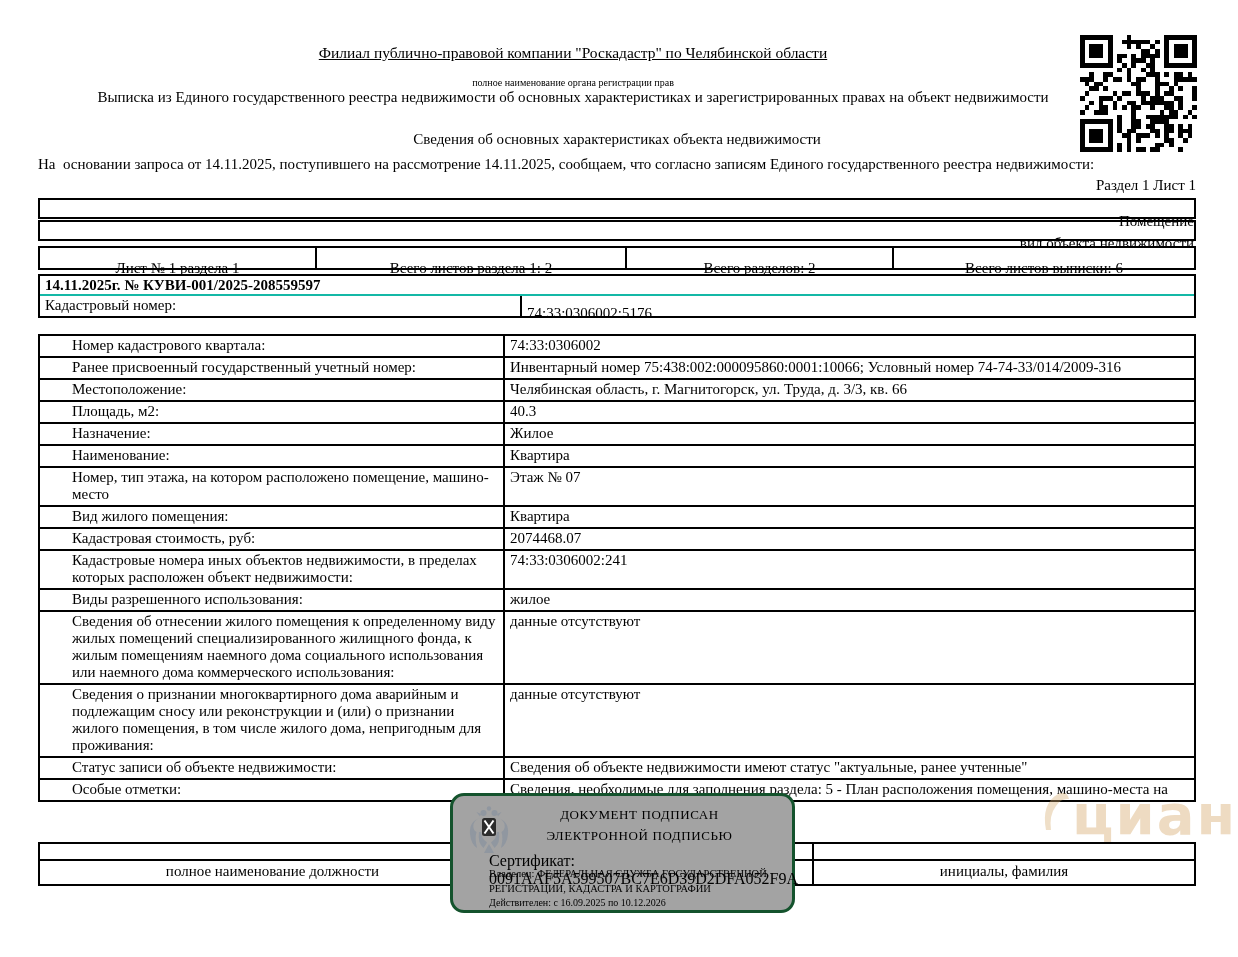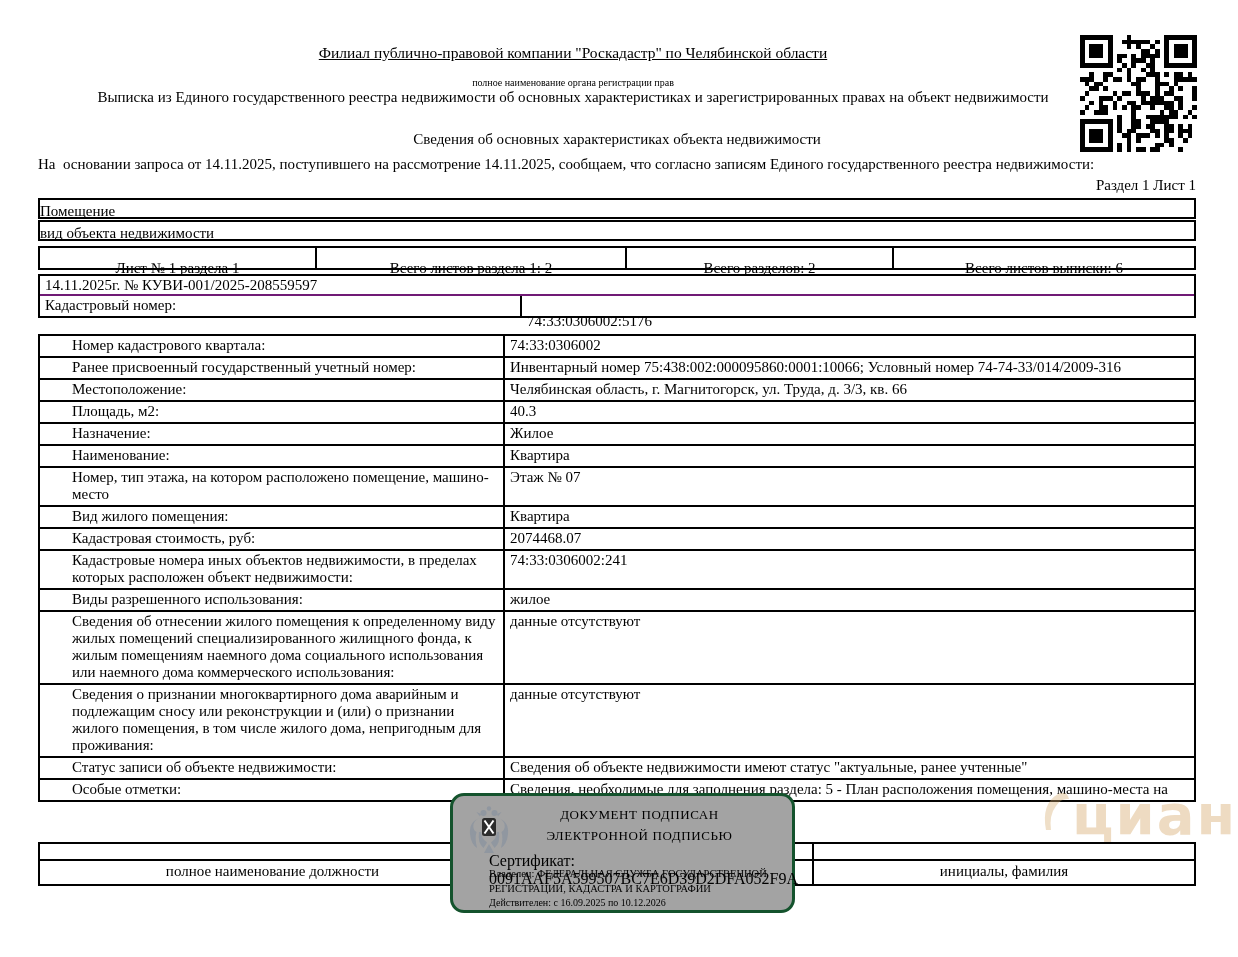--- a/index.html
+++ b/index.html
@@ -16,33 +16,33 @@
   .doc-title { left:38px; top:89px; width:1070px; text-align:center; }
   .doc-sub   { left:38px; top:131px; width:1158px; text-align:center; }
   .req-line  { left:38px; top:156px; width:1164px; white-space:pre-wrap; }
   .section-label { left:38px; top:177px; width:1158px; text-align:right; }
 
   
   .qr { left:1080px; top:35px; width:117px; height:117px; }
 
   
   .tblA { left:38px; top:198px; width:1158px; }
-  .boxrow { border:2px solid #000; height:21px; line-height:16px; text-align:left; padding-top:3px; margin-bottom:1px; background:#fff; }
+  .boxrow { border:2px solid #000; height:21px; line-height:16px; text-align:right; padding-top:13px; margin-bottom:1px; background:#fff; }
 
   
   .tblB { left:38px; top:246px; width:1158px; height:24px; border:2px solid #000; display:flex; background:#fff; }
   .bcell { border-right:2px solid #000; text-align:center; line-height:19px; padding-top:11px; }
   .bc1 { width:277px; } .bc2 { width:310px; } .bc3 { width:267px; } .bc4 { flex:1; border-right:none; }
 
   
   .tblC { left:38px; top:274px; width:1158px; border:2px solid #000; background:#fff; }
-  .crow1 { border-bottom:2px solid #701a75; height:20px; line-height:16px; padding:1px 5px; }
+  .crow1 { border-bottom:2px solid #14b8a6; height:20px; line-height:16px; padding:1px 5px;font-weight:bold; }
   .crow2 { display:flex; height:20px; line-height:16px; }
   .clabel { width:482px; border-right:2px solid #000; padding:1px 5px; }
-  .cvalue { flex:1; padding:17px 5px; }
+  .cvalue { flex:1; padding:9px 5px; }
 
   
   .mtbl { left:38px; top:334px; width:1158px; border:2px solid #000; background:#fff; }
   .mrow { display:flex; border-bottom:2px solid #000; }
   .mrow:last-child { border-bottom:none; }
   .mlabel { width:438px; border-right:2px solid #000; padding:1px 5px 2px; line-height:17px;margin-left:27px; }
   .mvalue { flex:1; padding:1px 5px 2px; line-height:17px; }
 
   
   .watermark { left:1040px; top:784px; z-index:0; display:flex; align-items:flex-start;

